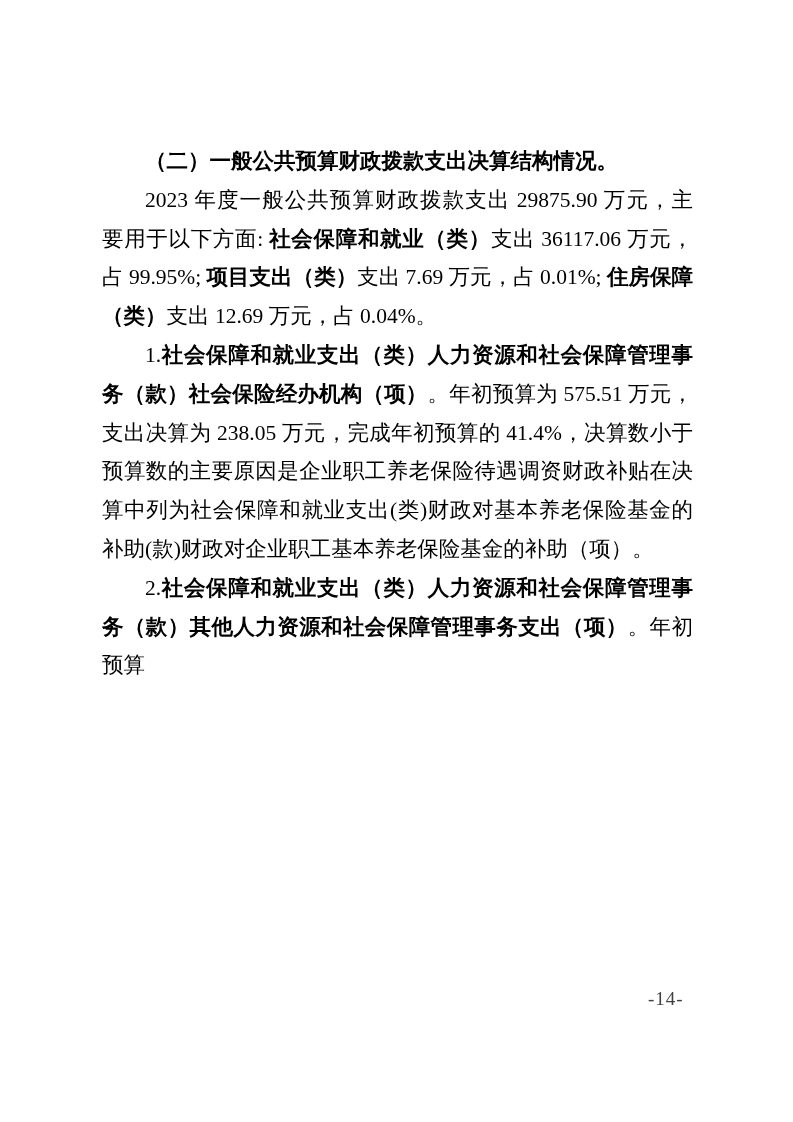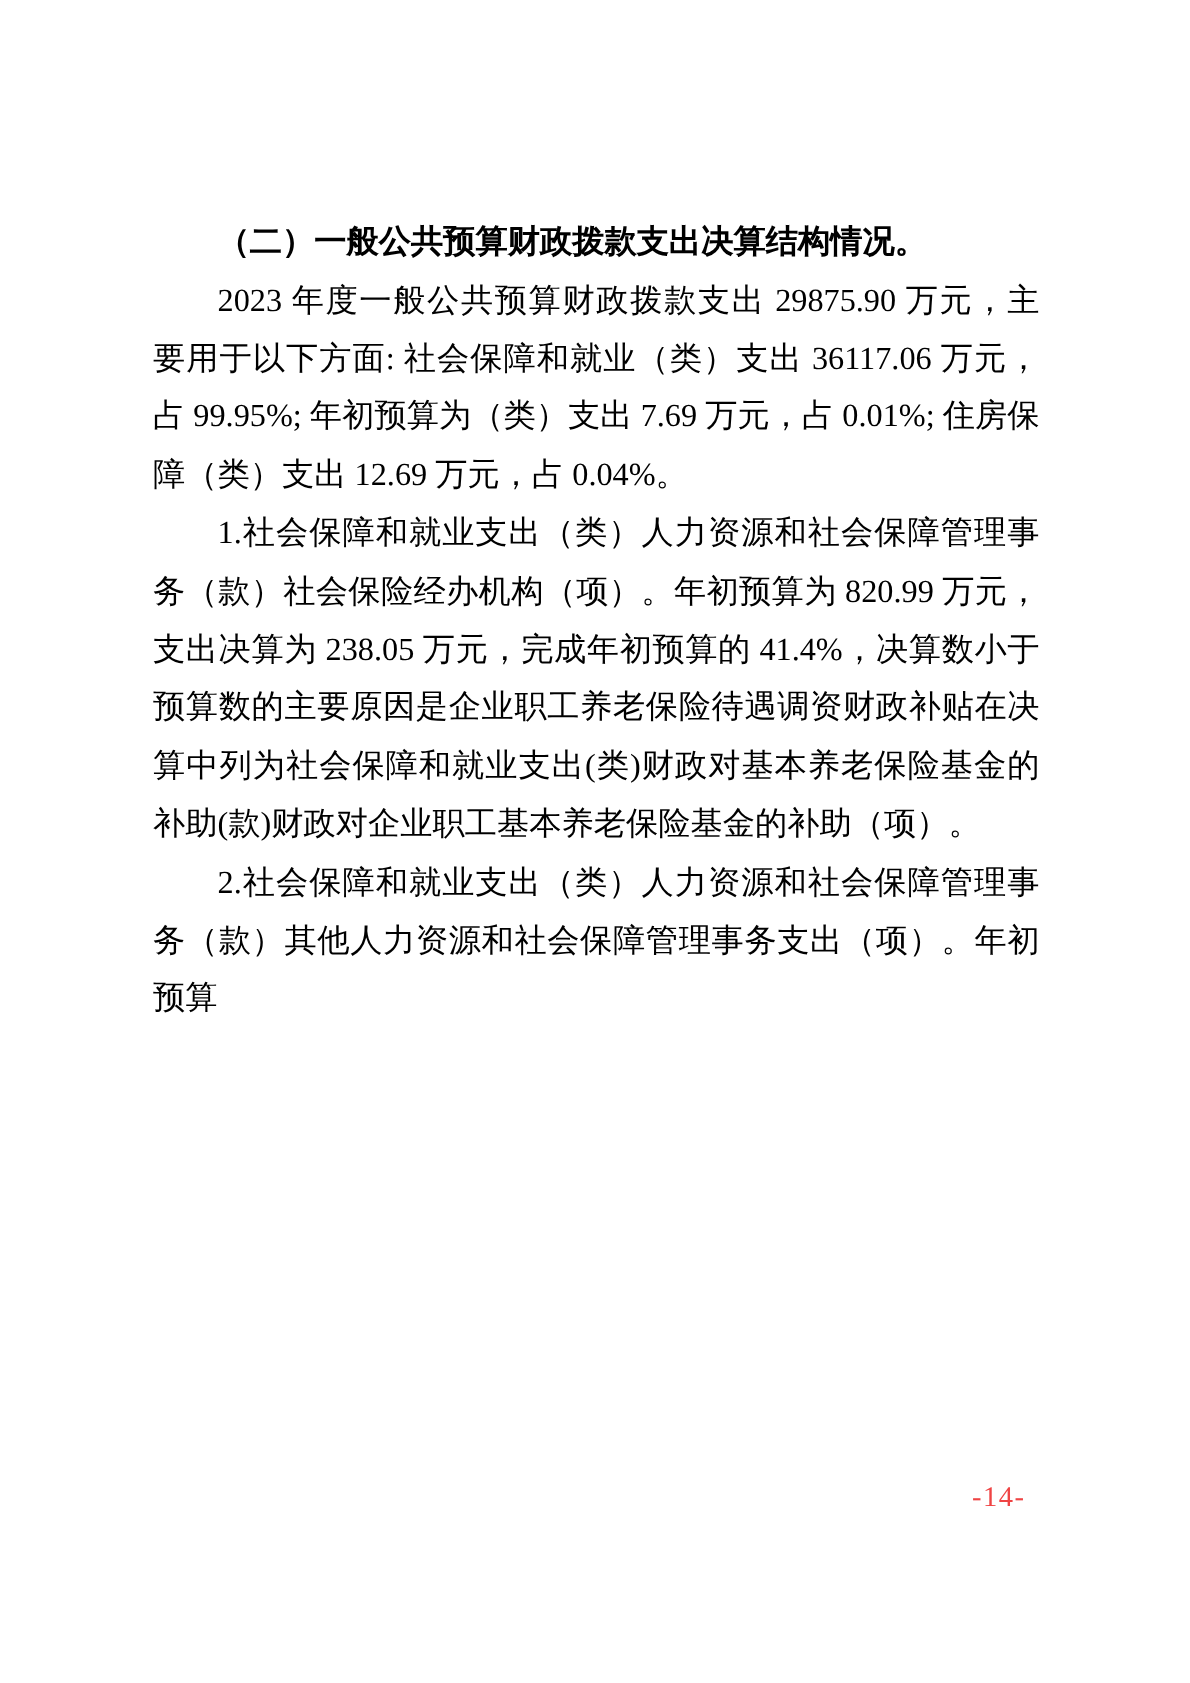--- a/index.html
+++ b/index.html
@@ -27,37 +27,37 @@
   }
   .content p {
     margin: 0;
     padding: 0;
     text-indent: 2em;
   }
   .heading {
     font-weight: 700;
   }
   .b {
-    font-weight: 400;
+    font-weight: 700;
   }
   .page-number {
     position: absolute;
     top: 988px;
     left: 648px;
     font-size: 19px;
     line-height: 22px;
     letter-spacing: 1px;
     font-family: "Liberation Serif", "DejaVu Serif", serif;
-    color: #ef4444;
+    color: #404040;
   }
 </style>
 </head>
 <body>
 
 <div class="page">
   <div class="content">
     <p class="heading">（二）一般公共预算财政拨款支出决算结构情况。</p>
-    <p class="para"><span>2023 年度一般公共预算财政拨款支出 29875.90 万元，主要用于以下方面: </span><span class="b">社会保障和就业（类）</span><span>支出 36117.06 万元，占 99.95%; </span><span class="b">年初预算为（类）</span><span>支出 7.69 万元，占 0.01%; </span><span class="b">住房保障（类）</span><span>支出 12.69 万元，占 0.04%。</span></p>
-    <p class="para"><span>1.</span><span class="b">社会保障和就业支出（类）人力资源和社会保障管理事务（款）社会保险经办机构（项）</span><span>。年初预算为 820.99 万元，支出决算为 238.05 万元，完成年初预算的 41.4%，决算数小于预算数的主要原因是企业职工养老保险待遇调资财政补贴在决算中列为社会保障和就业支出(类)财政对基本养老保险基金的补助(款)财政对企业职工基本养老保险基金的补助（项）。</span></p>
+    <p class="para"><span>2023 年度一般公共预算财政拨款支出 29875.90 万元，主要用于以下方面: </span><span class="b">社会保障和就业（类）</span><span>支出 36117.06 万元，占 99.95%; </span><span class="b">项目支出（类）</span><span>支出 7.69 万元，占 0.01%; </span><span class="b">住房保障（类）</span><span>支出 12.69 万元，占 0.04%。</span></p>
+    <p class="para"><span>1.</span><span class="b">社会保障和就业支出（类）人力资源和社会保障管理事务（款）社会保险经办机构（项）</span><span>。年初预算为 575.51 万元，支出决算为 238.05 万元，完成年初预算的 41.4%，决算数小于预算数的主要原因是企业职工养老保险待遇调资财政补贴在决算中列为社会保障和就业支出(类)财政对基本养老保险基金的补助(款)财政对企业职工基本养老保险基金的补助（项）。</span></p>
     <p class="para"><span>2.</span><span class="b">社会保障和就业支出（类）人力资源和社会保障管理事务（款）其他人力资源和社会保障管理事务支出（项）</span><span>。年初预算</span></p>
   </div>
   <div class="page-number">-14-</div>
 </div>
 
 </body></html>

